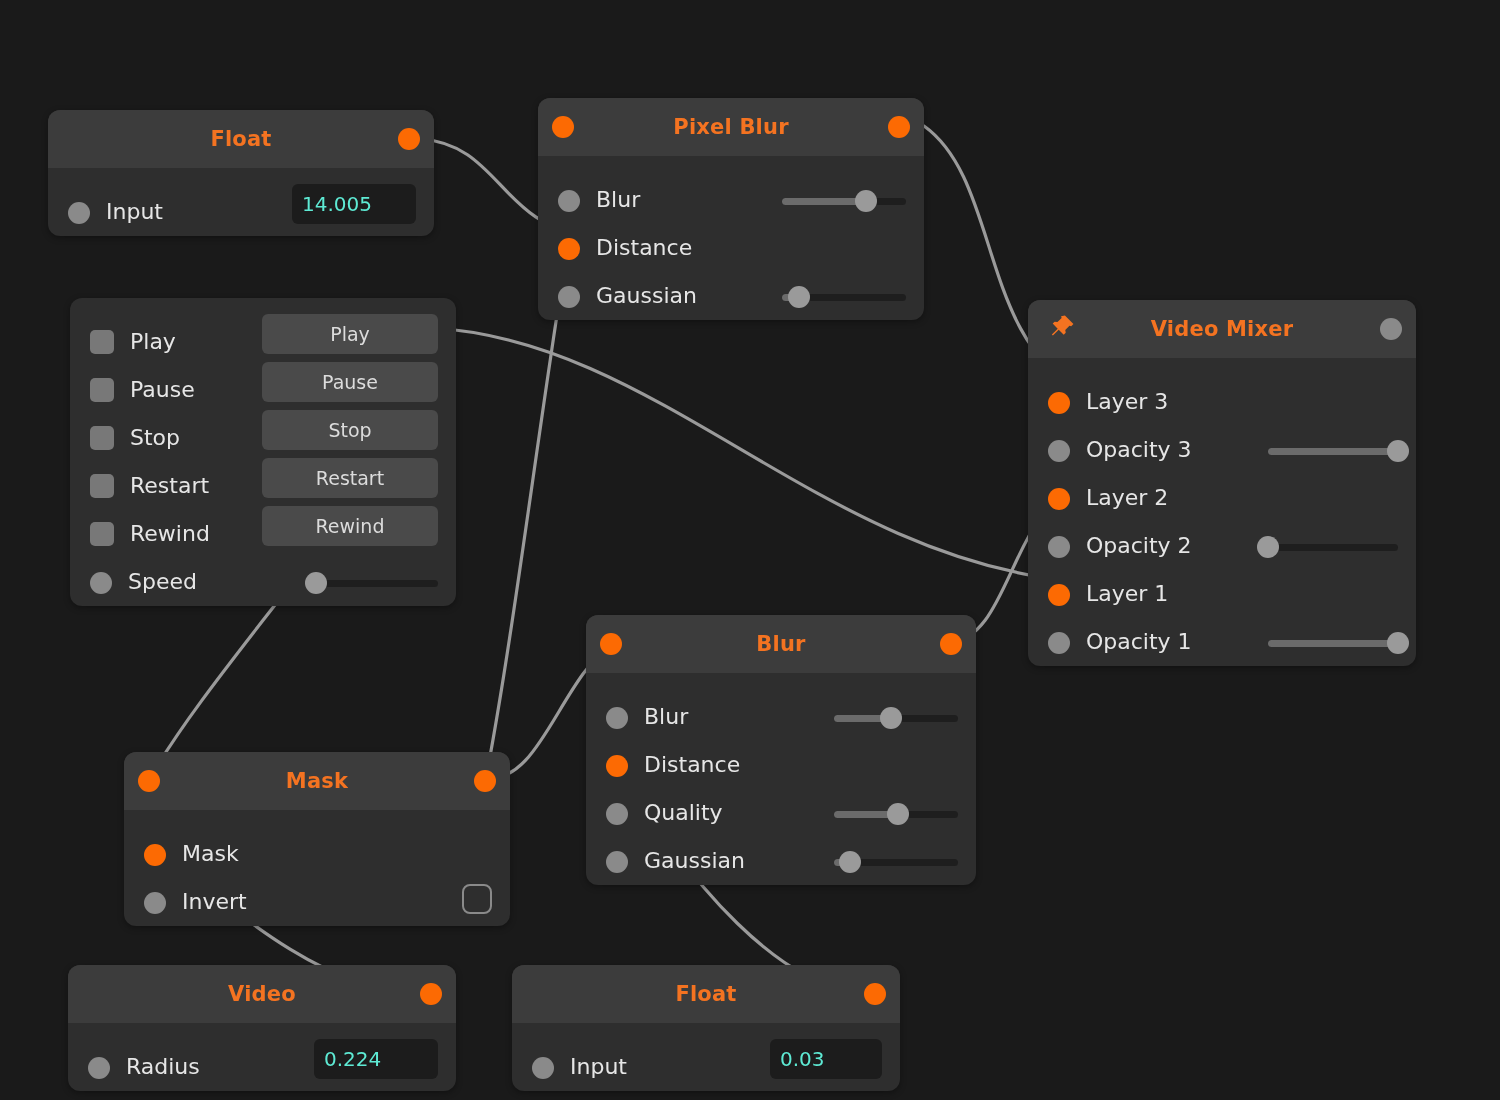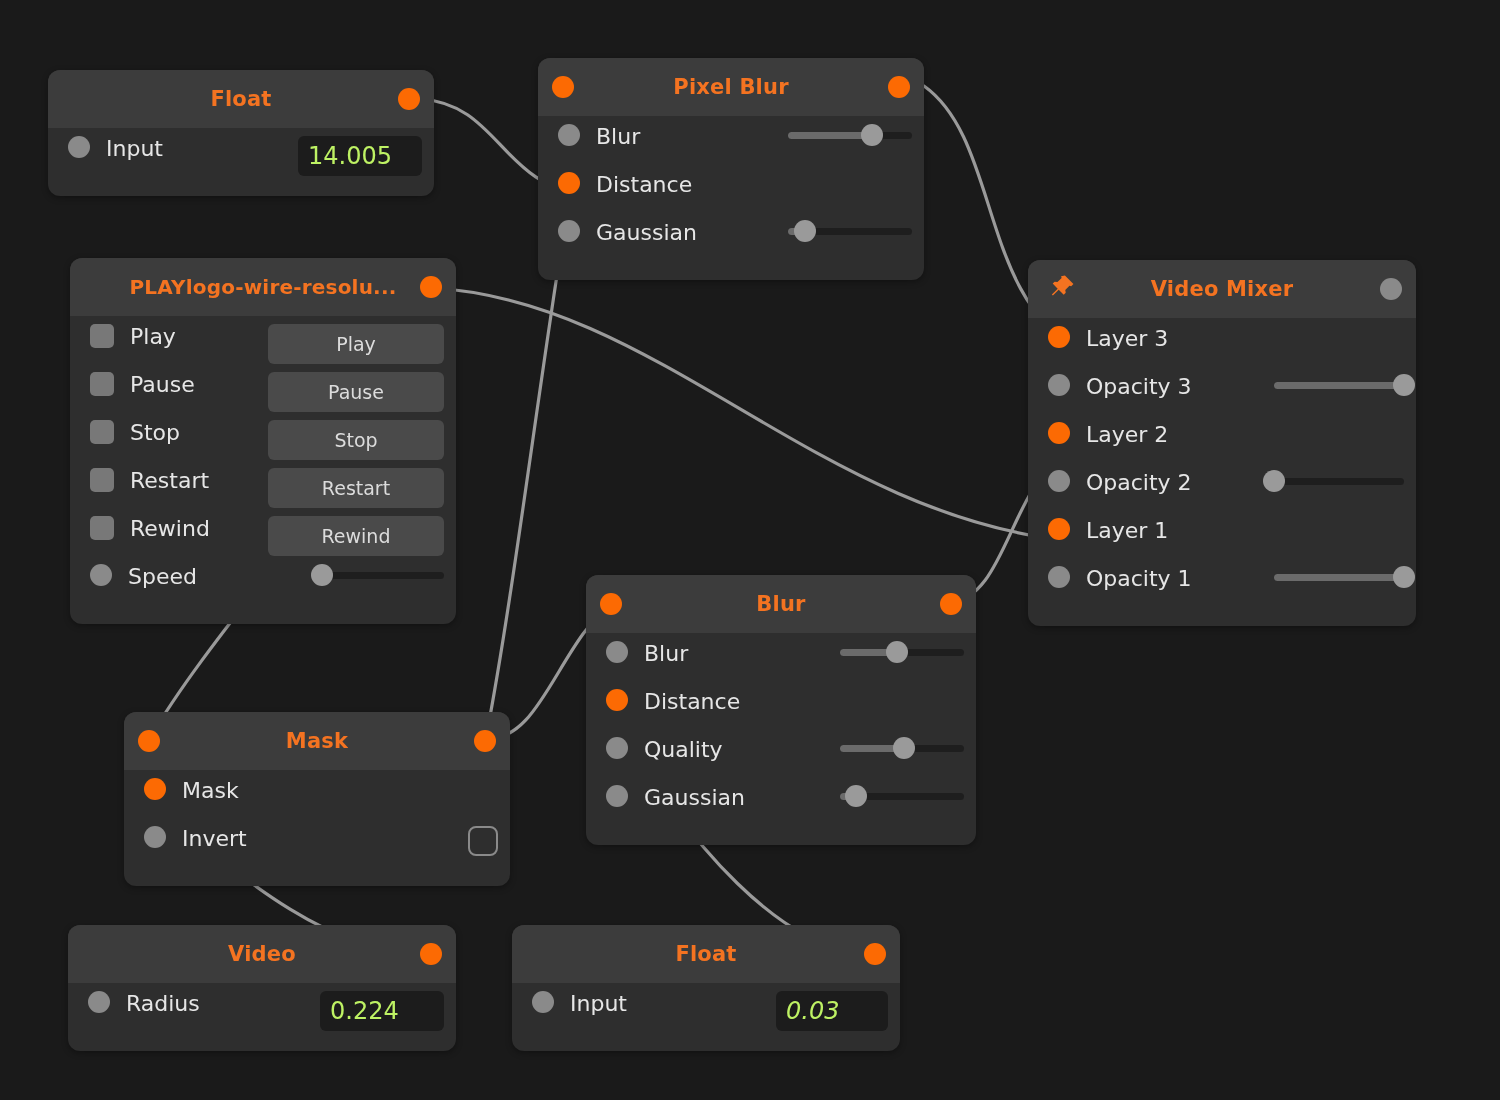--- a/index.html
+++ b/index.html
@@ -2,21 +2,21 @@
 <html><head>
 <meta charset="utf-8">
 <style>
   * { box-sizing: border-box; margin: 0; padding: 0; }
   html, body {
     width: 1500px; height: 1100px;
     background: #1a1a1a;
     font-family: "DejaVu Sans", "Liberation Sans", sans-serif;
     overflow: hidden;
   }
-  #canvas { position: relative; width: 1500px; height: 974px; }
+  #canvas { position: relative; width: 1500px; height: 974px; margin-top: 40px; }
 
   #wires { position: absolute; left:0; top:0; width:1500px; height:1100px; pointer-events:none; z-index:1; }
 
   .node {
     position: absolute;
     background: #2e2e2e;
     border-radius: 12px;
     z-index: 2;
     box-shadow: 0 2px 6px rgba(0,0,0,0.35);
   }
@@ -45,23 +45,23 @@
   }
   .port.in  { left: 14px; }
   .port.out { right: 14px; }
   .port.orange { background: #fc6a03; }
   .port.gray   { background: #8a8a8a; }
 
   .pin-icon { position: absolute; left: 20px; top: 50%; transform: translateY(-50%); }
 
   .row {
     position: relative;
-    display: flex; align-items: flex-start;
+    display: flex; align-items: flex-end;
     height: 48px;
-    padding-left: 20px; padding-right: 12px;
+    padding-left: 20px; padding-right: 18px;
   }
   .row-port {
     width: 22px; height: 22px; border-radius: 50%;
     flex: 0 0 22px; margin-right: 16px;
   }
   .row-port.orange { background: #fc6a03; }
   .row-port.gray   { background: #8a8a8a; }
 
   .chk {
     width: 24px; height: 24px; border-radius: 5px;
@@ -74,22 +74,22 @@
     white-space: nowrap;
   }
   .row-ctl { margin-left: auto; display:flex; align-items:center; }
 
   .numbox {
     background: #1c1c1c;
     border-radius: 6px;
     height: 40px;
     display: flex; align-items: center;
     padding: 0 10px;
-    color: #bef264;
-    font-size: 24px;
+    color: #5eead4;
+    font-size: 20px;
   }
 
   .btn {
     background: #4a4a4a;
     border-radius: 6px;
     height: 40px;
     display:flex; align-items:center; justify-content:center;
     color: #dcdcdc;
     font-size: 19px;
   }
@@ -175,24 +175,20 @@
             <span class="track-bg"></span>
               <span class="track-fill" style="width:14%"></span>
             <span class="knob" style="left:14%"></span>
           </span>
         </span>
       </div>
     </div>
   </div>
 
   <div class="node" style="left:70px; top:258px; width:386px;">
-    <div class="node-header">
-      <span class="node-title" style="font-size:20px;">PLAYlogo-wire-resolu...</span>
-      <span class="port out orange"></span>
-    </div>
     <div class="node-body">
       <div class="row">
         <span class="chk"></span>
         <span class="row-label">Play</span>
         <span class="row-ctl">
             <span class="btn" style="width:176px;">Play</span>
           </span>
       </div>
       <div class="row">
         <span class="chk"></span>
@@ -382,19 +378,19 @@
   <div class="node" style="left:512px; top:925px; width:388px;">
     <div class="node-header">
       <span class="node-title">Float</span>
       <span class="port out orange"></span>
     </div>
     <div class="node-body">
       <div class="row">
         <span class="row-port gray"></span>
         <span class="row-label">Input</span>
         <span class="row-ctl">
-          <span class="numbox" style="width:112px;font-style:italic;">0.03</span>
+          <span class="numbox" style="width:112px;">0.03</span>
         </span>
       </div>
     </div>
   </div>
 
 </div>
 
 </body></html>

